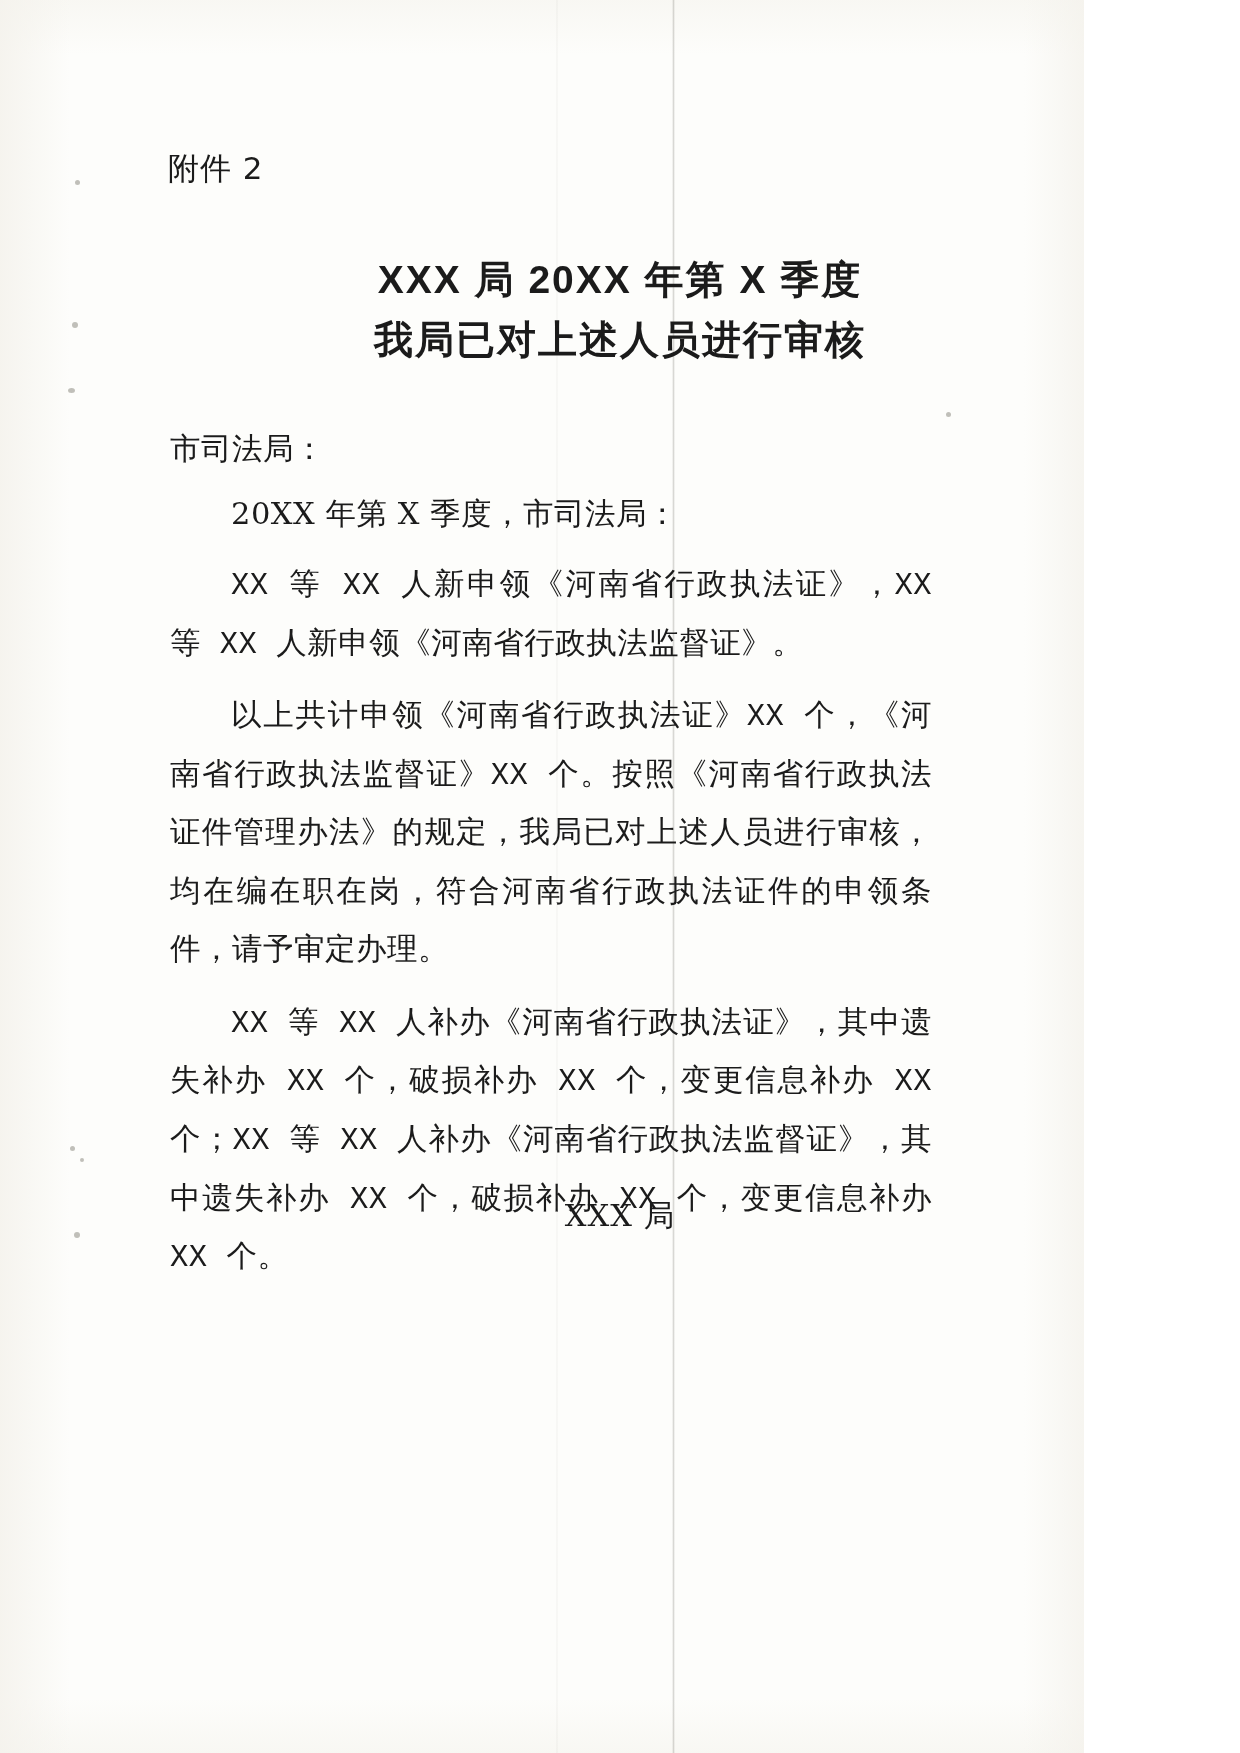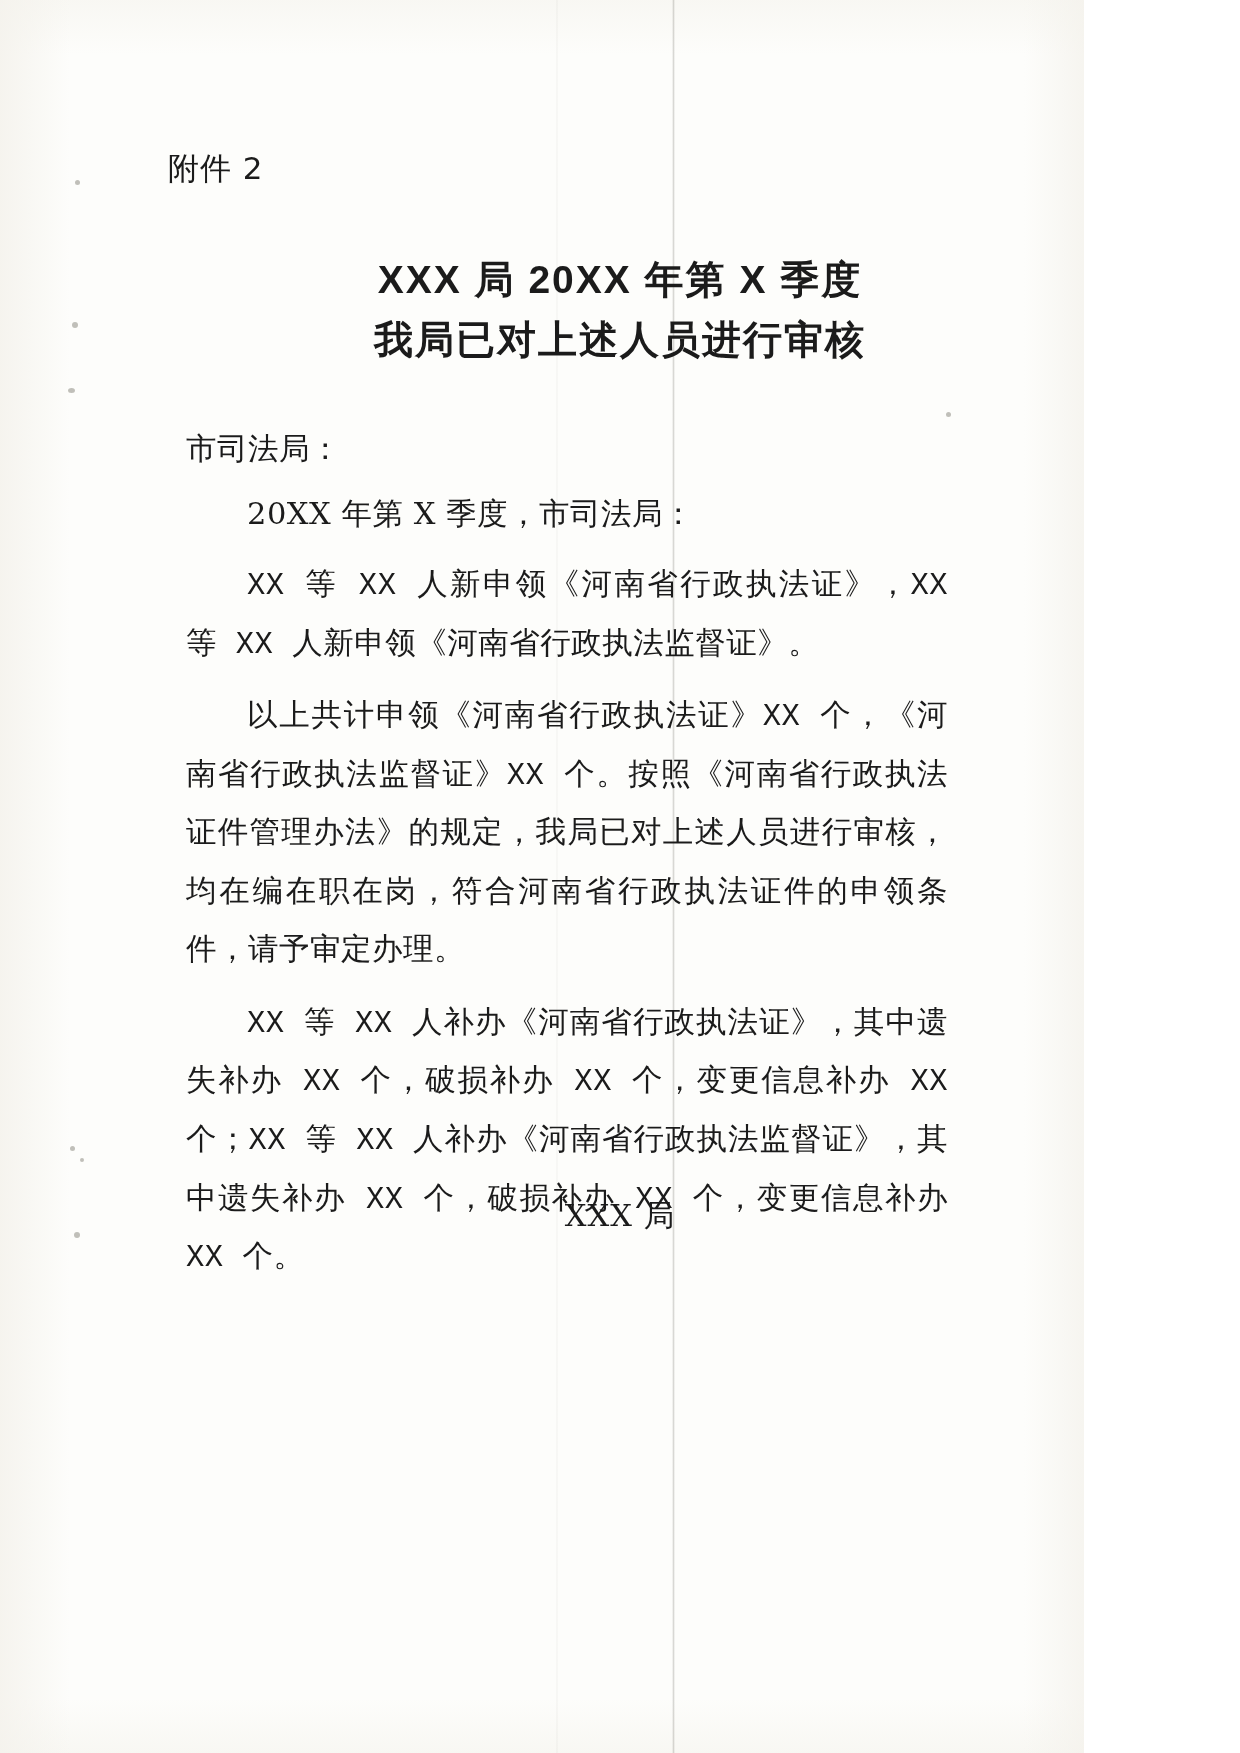--- a/index.html
+++ b/index.html
@@ -85,21 +85,20 @@
 
   .body-block {
     position: absolute;
     left: 170px;
     top: 420px;
     width: 762px;
     font-size: 30.5px;
     line-height: 1.92;
     letter-spacing: 0.5px;
     text-align: justify;
-    margin-left: 16px;
   }
   .salutation {
     margin: 0 0 6px 0;
   }
   .para {
     margin: 0;
     text-indent: 2em;
   }
   .para + .para {
     margin-top: 14px;

